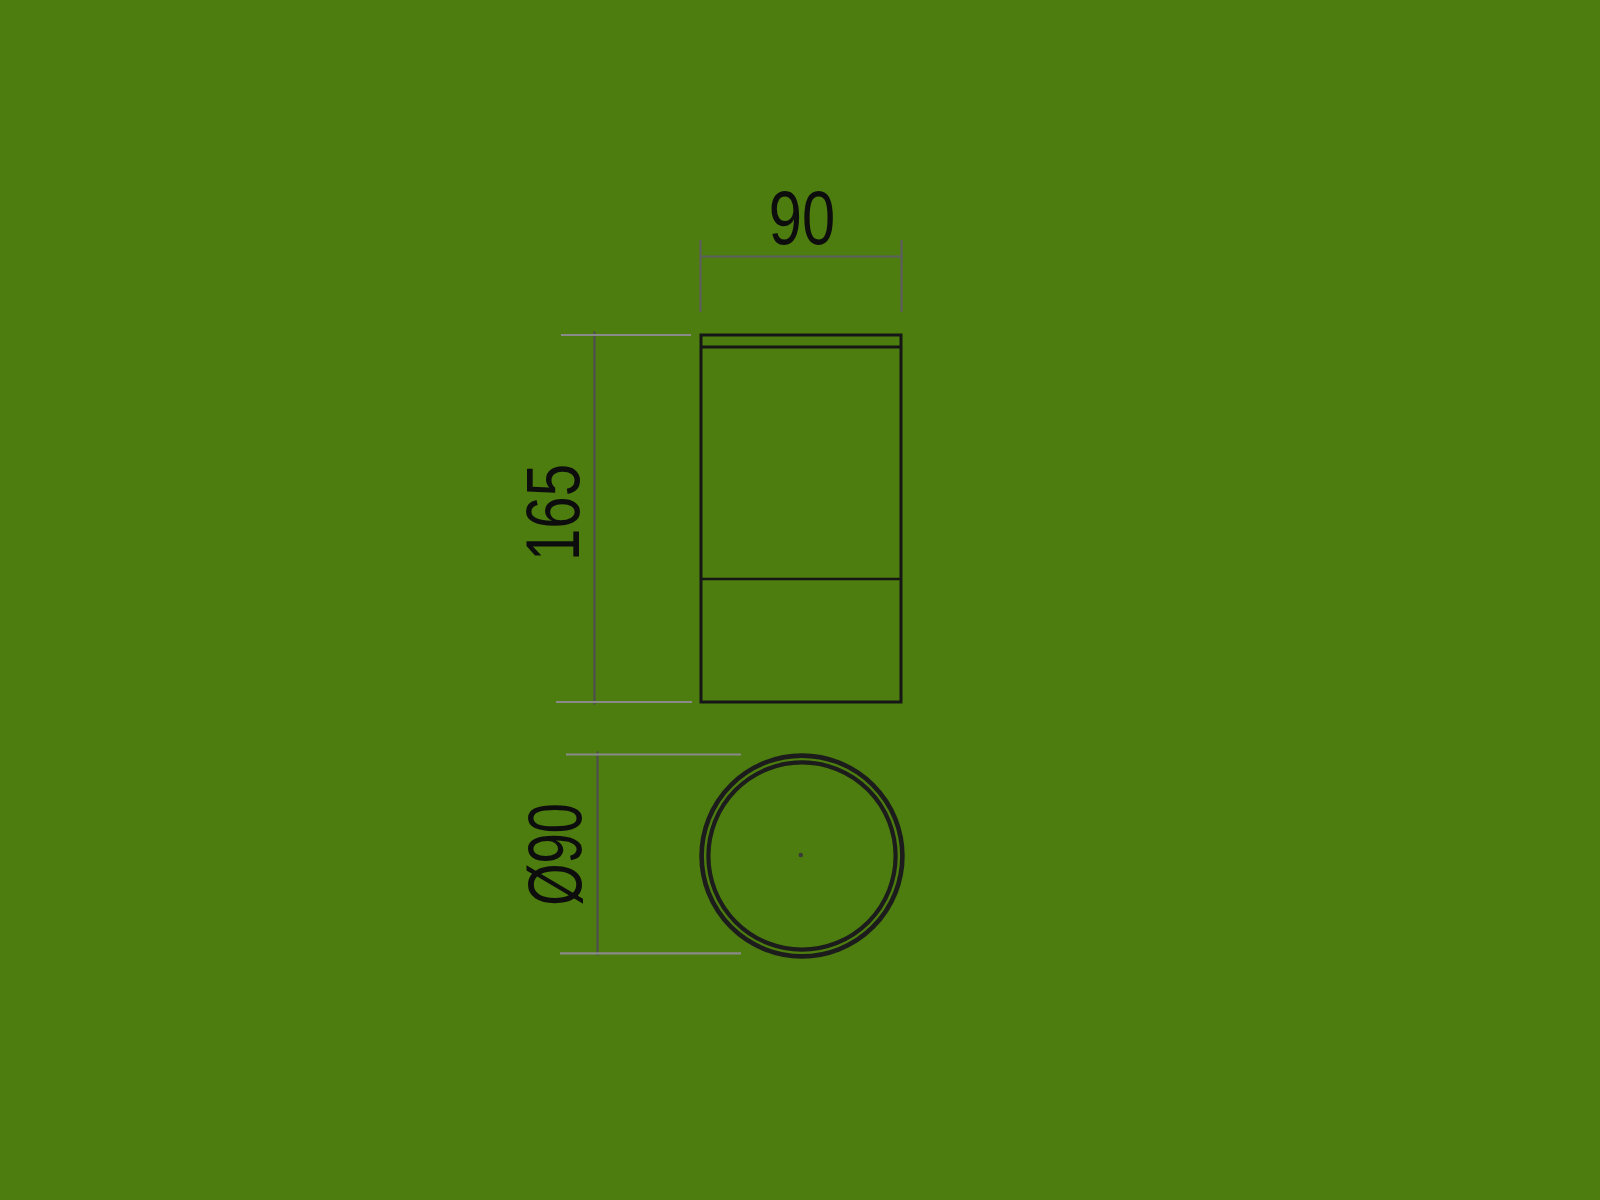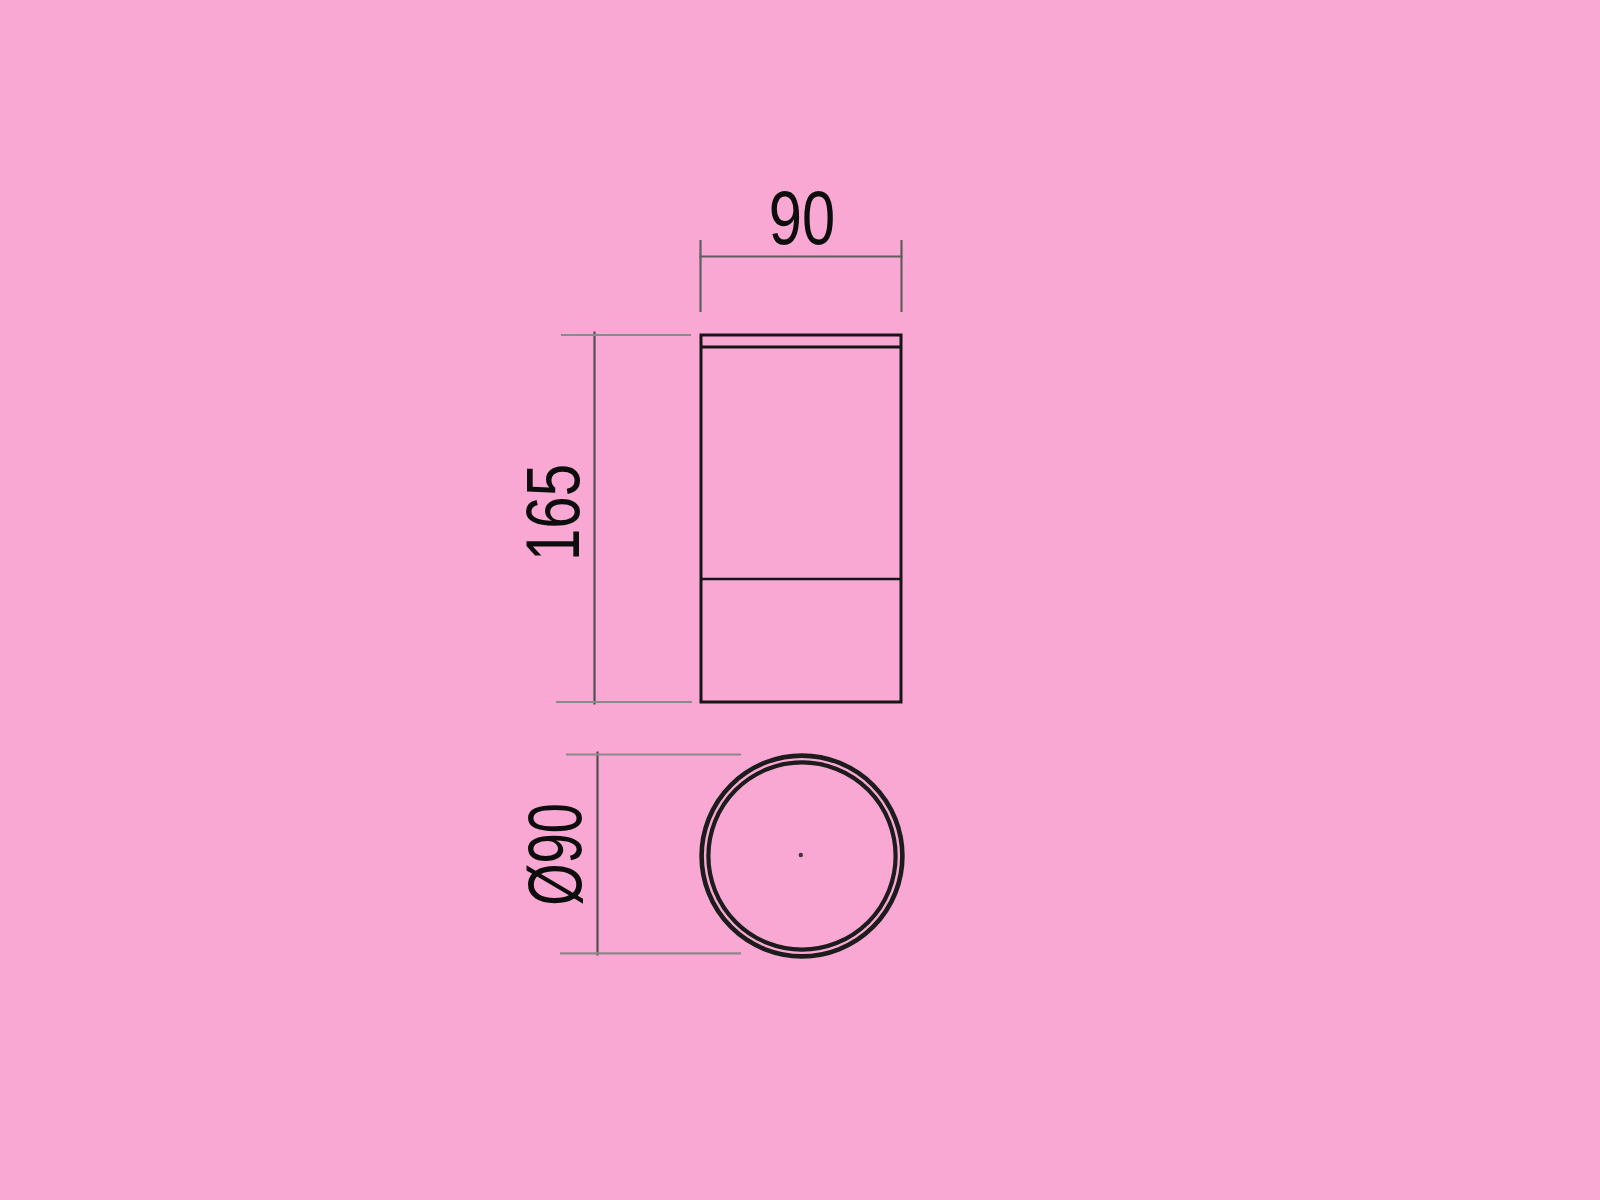--- a/index.html
+++ b/index.html
@@ -1,16 +1,16 @@
 <!DOCTYPE html>
 <html><head>
 <meta charset="utf-8">
 <style>
   html,body{margin:0;padding:0;background:#ffffff;}
-  #canvas{position:relative;width:1600px;height:1200px;background:#f9a8d4;overflow:hidden;}
+  #canvas{position:relative;width:1600px;height:1200px;background:#4d7c0f;overflow:hidden;}
   svg text{font-family:"Liberation Sans",sans-serif;font-size:76px;fill:#0d0d0d;}
 </style>
 </head>
 <body>
 <div id="canvas">
 <svg width="1600" height="1200" viewBox="0 0 1600 1200" xmlns="http://www.w3.org/2000/svg">
 
   <rect x="701" y="335" width="200" height="367" fill="none" stroke="#161616" stroke-width="3"></rect>
   <line x1="701" y1="347" x2="901" y2="347" stroke="#161616" stroke-width="2.8"></line>
   <line x1="701" y1="579" x2="901" y2="579" stroke="#161616" stroke-width="2.6"></line>

